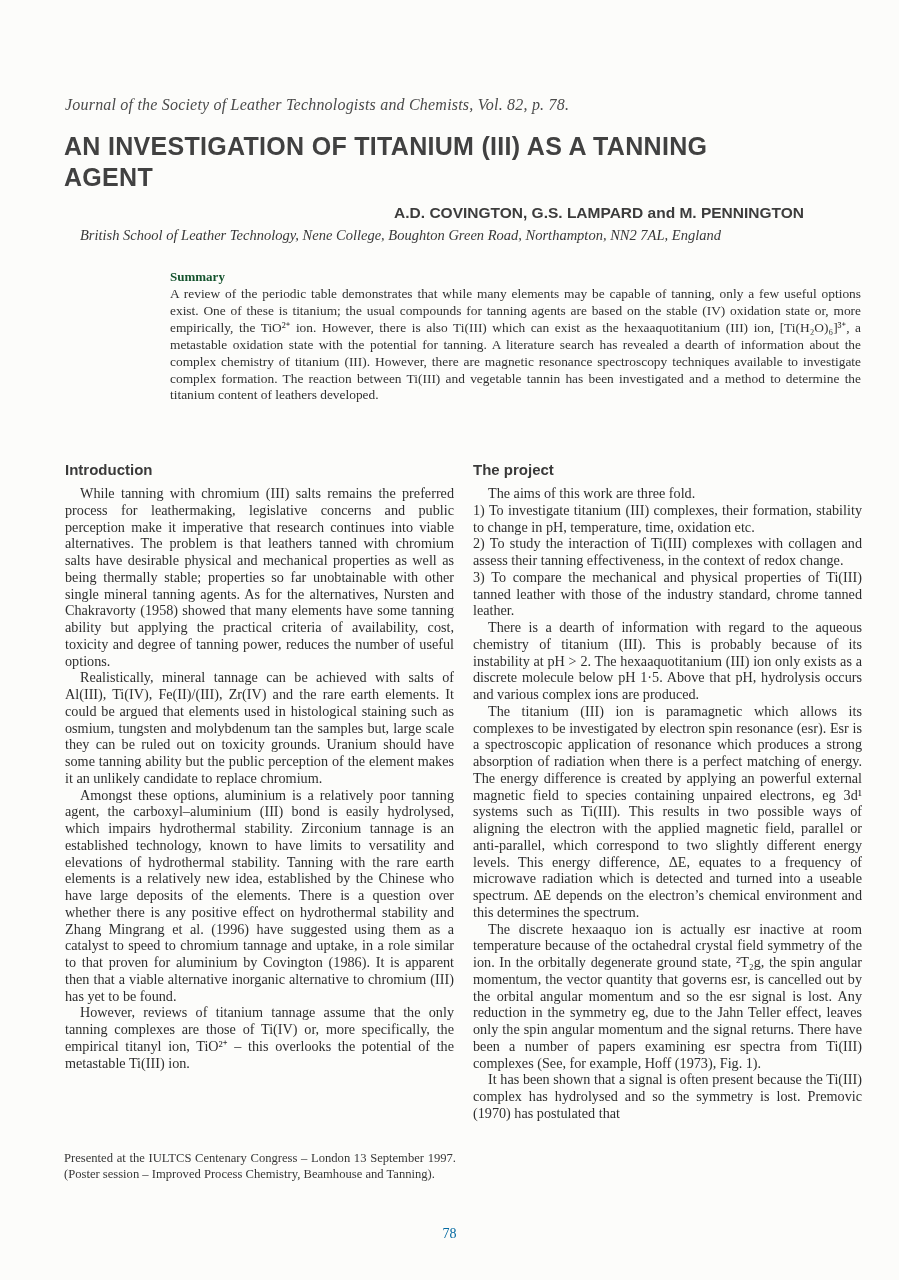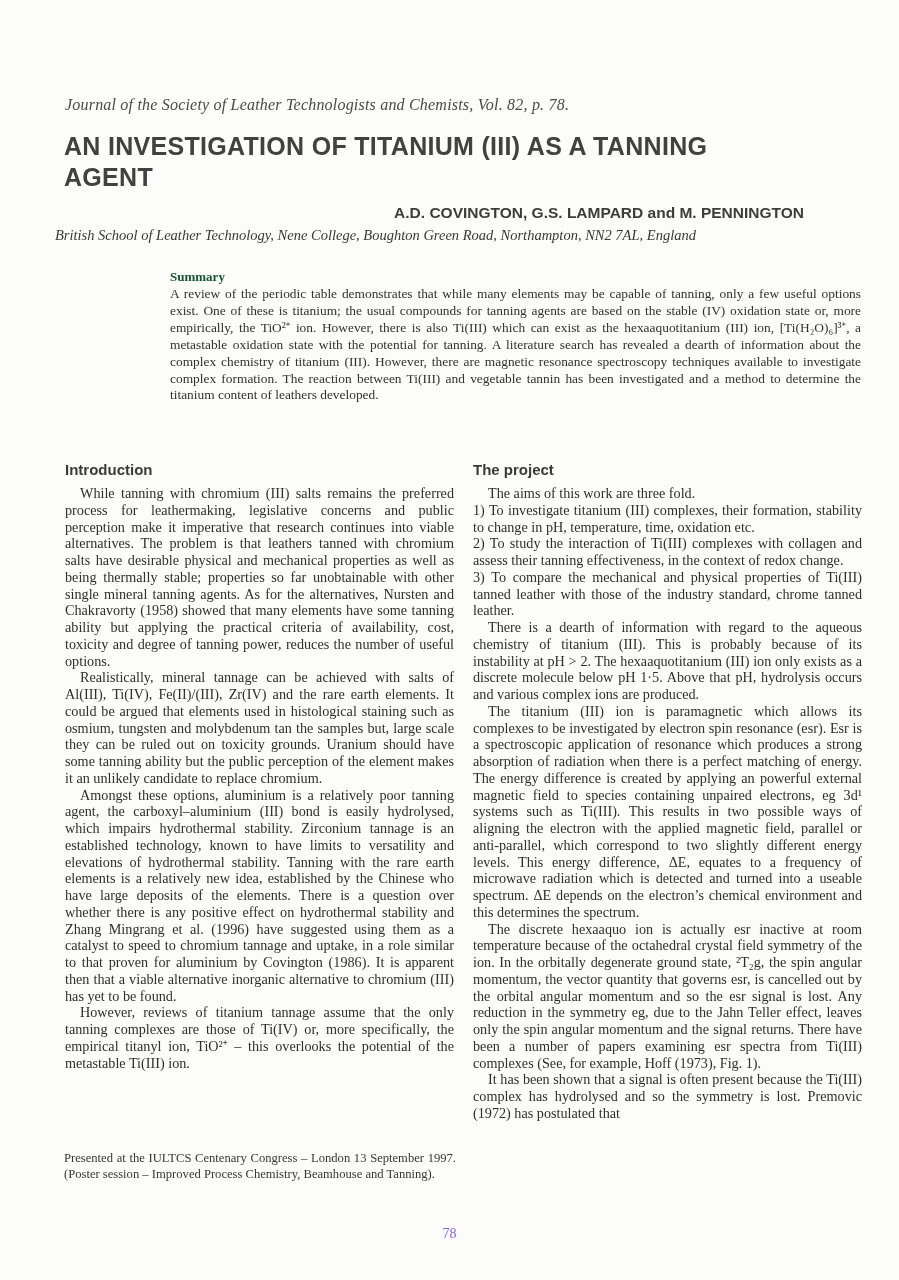--- a/index.html
+++ b/index.html
@@ -47,21 +47,21 @@
     width: 740px;
     font-family: "Liberation Sans", sans-serif;
     font-weight: bold;
     font-size: 15.5px;
     color: #3c3c3c;
     text-align: right;
   }
   .affiliation {
     position: absolute;
     top: 227px;
-    left: 55px;
+    left: 80px;
     width: 780px;
     font-style: italic;
     font-size: 14.5px;
     color: #383838;
   }
   .summary-block {
     position: absolute;
     top: 269px;
     left: 170px;
     width: 691px;
@@ -113,21 +113,21 @@
     text-align: justify;
     color: #373737;
   }
   .page-number {
     position: absolute;
     top: 1226px;
     left: 0;
     width: 899px;
     text-align: center;
     font-size: 14px;
-    color: #8b5cf6;
+    color: #0369a1;
   }
 </style>
 </head>
 <body>
 
 <div class="page">
 
   <div class="journal-line">Journal of the Society of Leather Technologists and Chemists, Vol. 82, p. 78.</div>
 
   <h1 class="title">AN INVESTIGATION OF TITANIUM (III) AS A TANNING AGENT</h1>
@@ -153,21 +153,21 @@
 
     <div class="col">
       <h2>The project</h2>
       <p class="indent">The aims of this work are three fold.</p>
       <p>1) To investigate titanium (III) complexes, their formation, stability to change in pH, temperature, time, oxidation etc.</p>
       <p>2) To study the interaction of Ti(III) complexes with collagen and assess their tanning effectiveness, in the context of redox change.</p>
       <p>3) To compare the mechanical and physical properties of Ti(III) tanned leather with those of the industry standard, chrome tanned leather.</p>
       <p class="indent">There is a dearth of information with regard to the aqueous chemistry of titanium (III). This is probably because of its instability at pH &gt; 2. The hexaaquotitanium (III) ion only exists as a discrete molecule below pH 1·5. Above that pH, hydrolysis occurs and various complex ions are produced.</p>
       <p class="indent">The titanium (III) ion is paramagnetic which allows its complexes to be investigated by electron spin resonance (esr). Esr is a spectroscopic application of resonance which produces a strong absorption of radiation when there is a perfect matching of energy. The energy difference is created by applying an powerful external magnetic field to species containing unpaired electrons, eg 3d¹ systems such as Ti(III). This results in two possible ways of aligning the electron with the applied magnetic field, parallel or anti-parallel, which correspond to two slightly different energy levels. This energy difference, ΔE, equates to a frequency of microwave radiation which is detected and turned into a useable spectrum. ΔE depends on the electron’s chemical environment and this determines the spectrum.</p>
       <p class="indent">The discrete hexaaquo ion is actually esr inactive at room temperature because of the octahedral crystal field symmetry of the ion. In the orbitally degenerate ground state, ²T₂g, the spin angular momentum, the vector quantity that governs esr, is cancelled out by the orbital angular momentum and so the esr signal is lost. Any reduction in the symmetry eg, due to the Jahn Teller effect, leaves only the spin angular momentum and the signal returns. There have been a number of papers examining esr spectra from Ti(III) complexes (See, for example, Hoff (1973), Fig. 1).</p>
-      <p class="indent">It has been shown that a signal is often present because the Ti(III) complex has hydrolysed and so the symmetry is lost. Premovic (1972) has postulated that</p>
+      <p class="indent">It has been shown that a signal is often present because the Ti(III) complex has hydrolysed and so the symmetry is lost. Premovic (1970) has postulated that</p>
     </div>
 
   </div>
 
   <div class="footnote">Presented at the IULTCS Centenary Congress – London 13 September 1997. (Poster session – Improved Process Chemistry, Beamhouse and Tanning).</div>
 
   <div class="page-number">78</div>
 
 </div>
 

